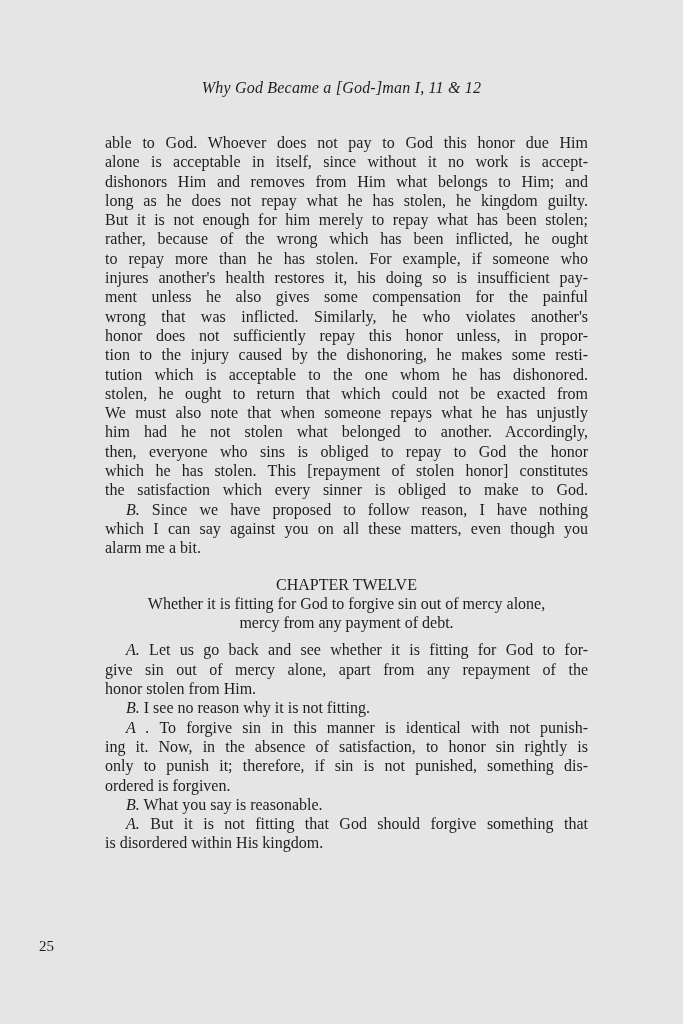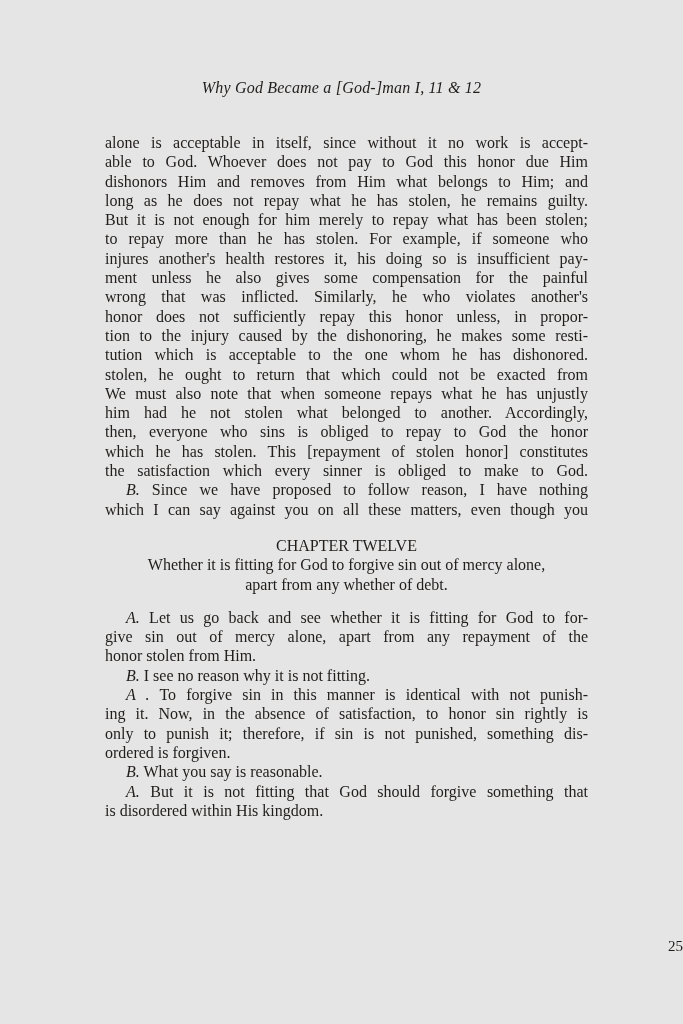--- a/index.html
+++ b/index.html
@@ -27,71 +27,74 @@
     text-align-last:justify;
     white-space:normal;
   }
   .line.last{
     text-align:left;
     text-align-last:auto;
   }
   .indent{ text-indent:21px; }
   .speaker{ font-style:italic; }
   .chapter-block{ margin-top:17px; }
-  .p3-block{ margin-top:14px; }
+  .p3-block{ margin-top:8px; }
   .center{
     text-align:left;
     text-align-last:center;
     font-family:Liberation Serif, serif;
   }
   .page-number{
     position:absolute;top:938px;left:0;right:0;
-    text-align:right;
+    text-align:left;
     font-size:15px;
+    padding-left:39px;
   }
 </style>
 </head>
 <body>
 
 <div class="page">
 
   <div class="running-head">Why God Became a [God-]man I, 11 &amp; 12</div>
 
   <div class="textblock">
 
     <div>
+      <div class="line">able to God. Whoever does not pay to God this honor due Him</div>
       <div class="line">alone is acceptable in itself, since without it no work is accept-</div>
-      <div class="line">able to God. Whoever does not pay to God this honor due Him</div>
       <div class="line">dishonors Him and removes from Him what belongs to Him; and</div>
-      <div class="line">long as he does not repay what he has stolen, he remains guilty.</div>
+      <div class="line">long as he does not repay what he has stolen, he kingdom guilty.</div>
       <div class="line">But it is not enough for him merely to repay what has been stolen;</div>
+      <div class="line">rather, because of the wrong which has been inflicted, he ought</div>
       <div class="line">to repay more than he has stolen. For example, if someone who</div>
       <div class="line">injures another's health restores it, his doing so is insufficient pay-</div>
       <div class="line">ment unless he also gives some compensation for the painful</div>
       <div class="line">wrong that was inflicted. Similarly, he who violates another's</div>
       <div class="line">honor does not sufficiently repay this honor unless, in propor-</div>
       <div class="line">tion to the injury caused by the dishonoring, he makes some resti-</div>
       <div class="line">tution which is acceptable to the one whom he has dishonored.</div>
       <div class="line">stolen, he ought to return that which could not be exacted from</div>
       <div class="line">We must also note that when someone repays what he has unjustly</div>
       <div class="line">him had he not stolen what belonged to another. Accordingly,</div>
       <div class="line">then, everyone who sins is obliged to repay to God the honor</div>
       <div class="line">which he has stolen. This [repayment of stolen honor] constitutes</div>
       <div class="line">the satisfaction which every sinner is obliged to make to God.</div>
     </div>
 
     <div>
       <div class="line indent"><span class="speaker">B.</span> <span>Since we have proposed to follow reason, I have nothing</span></div>
       <div class="line">which I can say against you on all these matters, even though you</div>
+      <div class="line last">alarm me a bit.</div>
     </div>
 
     <div class="chapter-block">
       <div class="line center">CHAPTER TWELVE</div>
       <div class="line center">Whether it is fitting for God to forgive sin out of mercy alone,</div>
-      <div class="line center">apart from any whether of debt.</div>
+      <div class="line center">mercy from any payment of debt.</div>
     </div>
 
     <div class="p3-block">
       <div class="line indent"><span class="speaker">A.</span> <span>Let us go back and see whether it is fitting for God to for-</span></div>
       <div class="line">give sin out of mercy alone, apart from any repayment of the</div>
       <div class="line last">honor stolen from Him.</div>
     </div>
 
     <div>
       <div class="line last indent"><span class="speaker">B.</span> <span>I see no reason why it is not fitting.</span></div>

